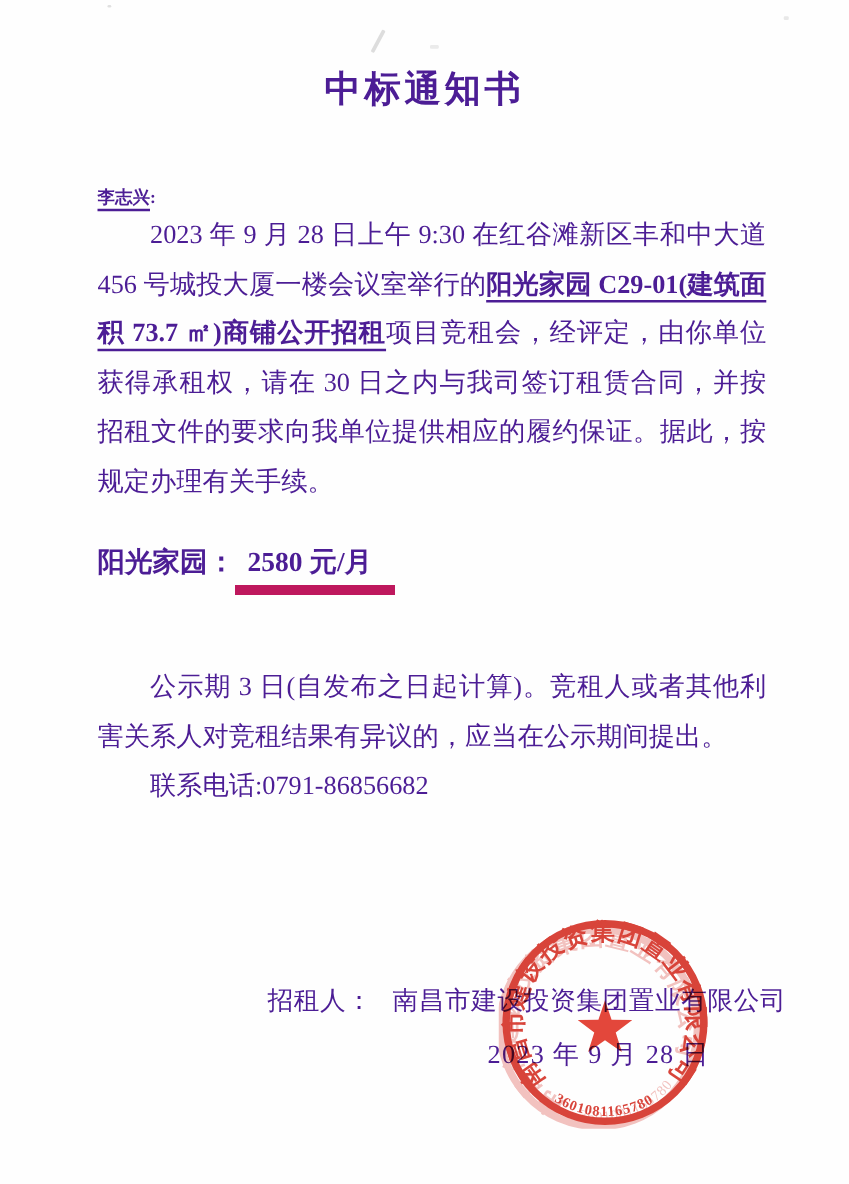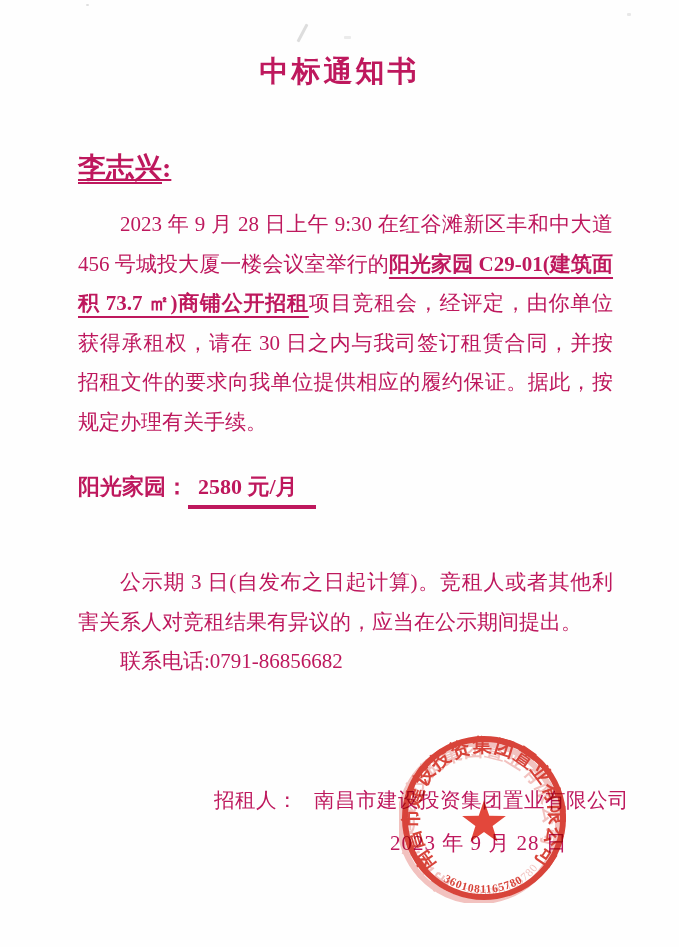--- a/index.html
+++ b/index.html
@@ -4,61 +4,60 @@
 <style>
   * { margin: 0; padding: 0; box-sizing: border-box; }
   html, body { background: #ffffff; }
   .page {
     position: relative;
     width: 679px;
     height: 947px;
     background: #fefefe;
     overflow: hidden;
     font-family: "Liberation Serif", "DejaVu Serif", serif;
-    color: #be185d;
+    color: #4c1d95;
   }
   .doc-title {
     margin-top: 52px;
     text-align: center;
     font-size: 29px;
     font-weight: 700;
     letter-spacing: 3px;
   }
   .addressee-line {
     margin: 57px 0 0 78px;
-    font-size: 28px;
+    font-size: 14px;
     font-weight: 700;
-    text-decoration: underline;
   }
   .addressee-name {
     text-decoration: underline;
     text-decoration-thickness: 2px;
     text-underline-offset: 5px;
   }
   .body-para {
-    margin: 18px 66px 0 78px;
+    margin: 1px 66px 0 78px;
     font-size: 21px;
     line-height: 39.5px;
     text-align: justify;
     text-indent: 2em;
   }
   .project-name {
     font-weight: 700;
     text-decoration: underline;
     text-decoration-thickness: 2px;
     text-underline-offset: 6px;
   }
   .result-line {
     margin: 30px 0 0 78px;
     font-size: 22px;
     font-weight: 700;
   }
   .result-value {
     display: inline-block;
-    border-bottom: 4px solid #be185d;
+    border-bottom: 8px solid #be185d;
     padding: 0 18px 3px 10px;
   }
   .notice-block {
     margin: 54px 66px 0 78px;
     font-size: 21px;
     line-height: 39.5px;
   }
   .notice-para { text-align: justify; text-indent: 2em; }
   .supervisor-line, .phone-line { text-indent: 2em; }
   .lessor-line {

